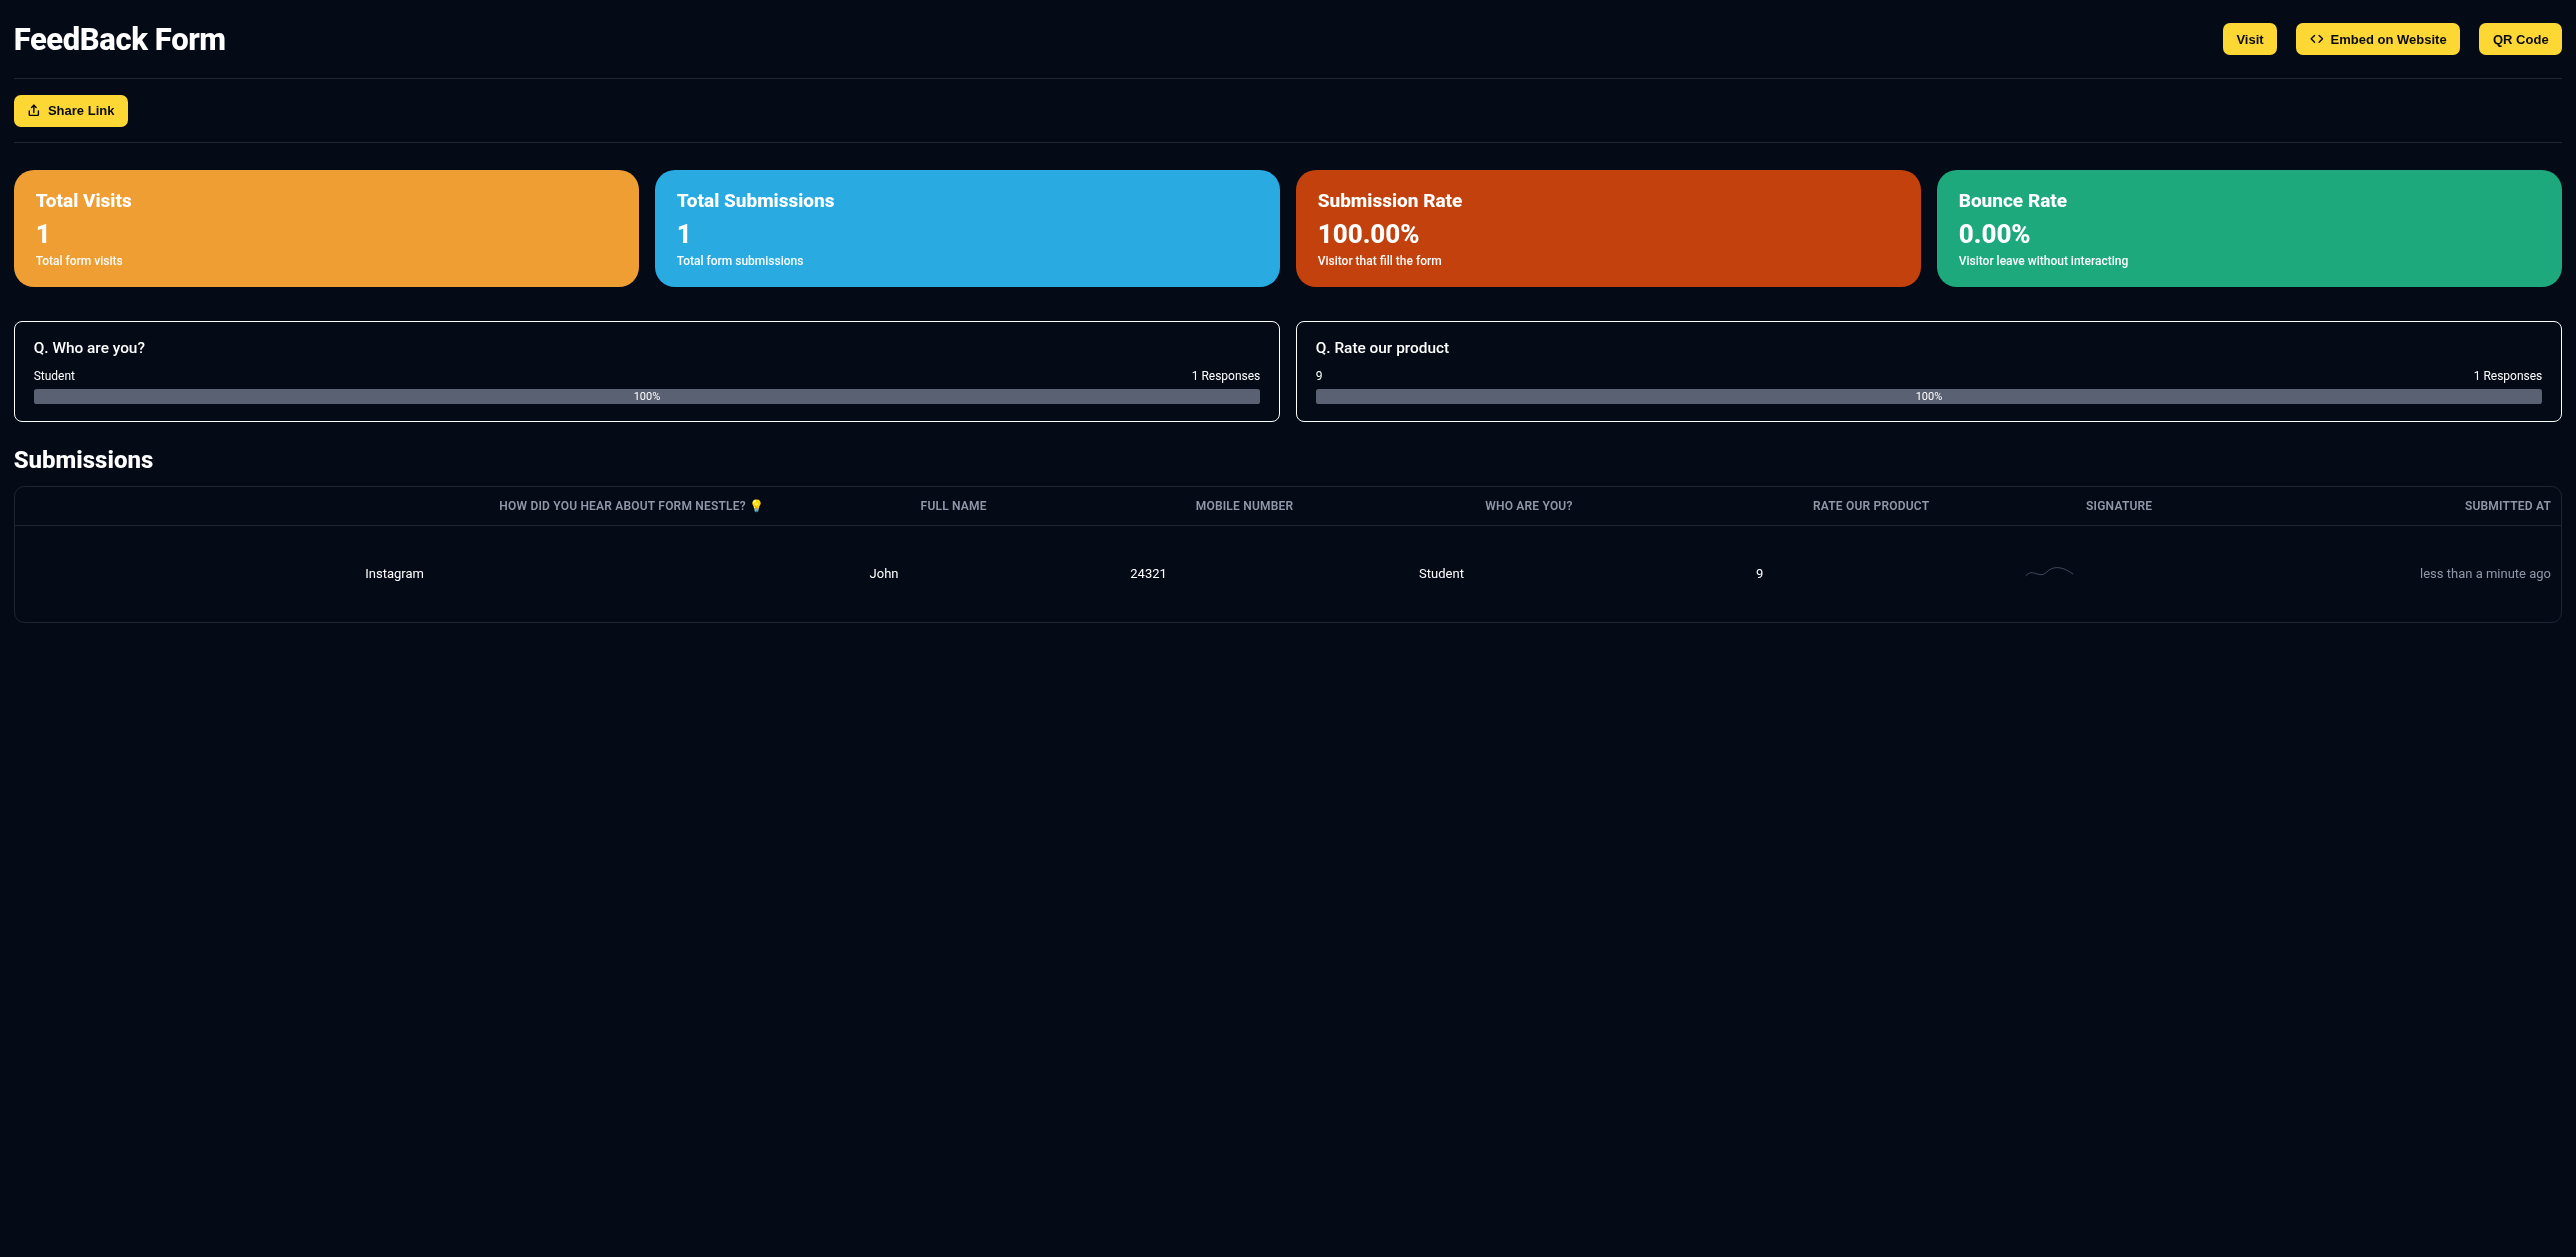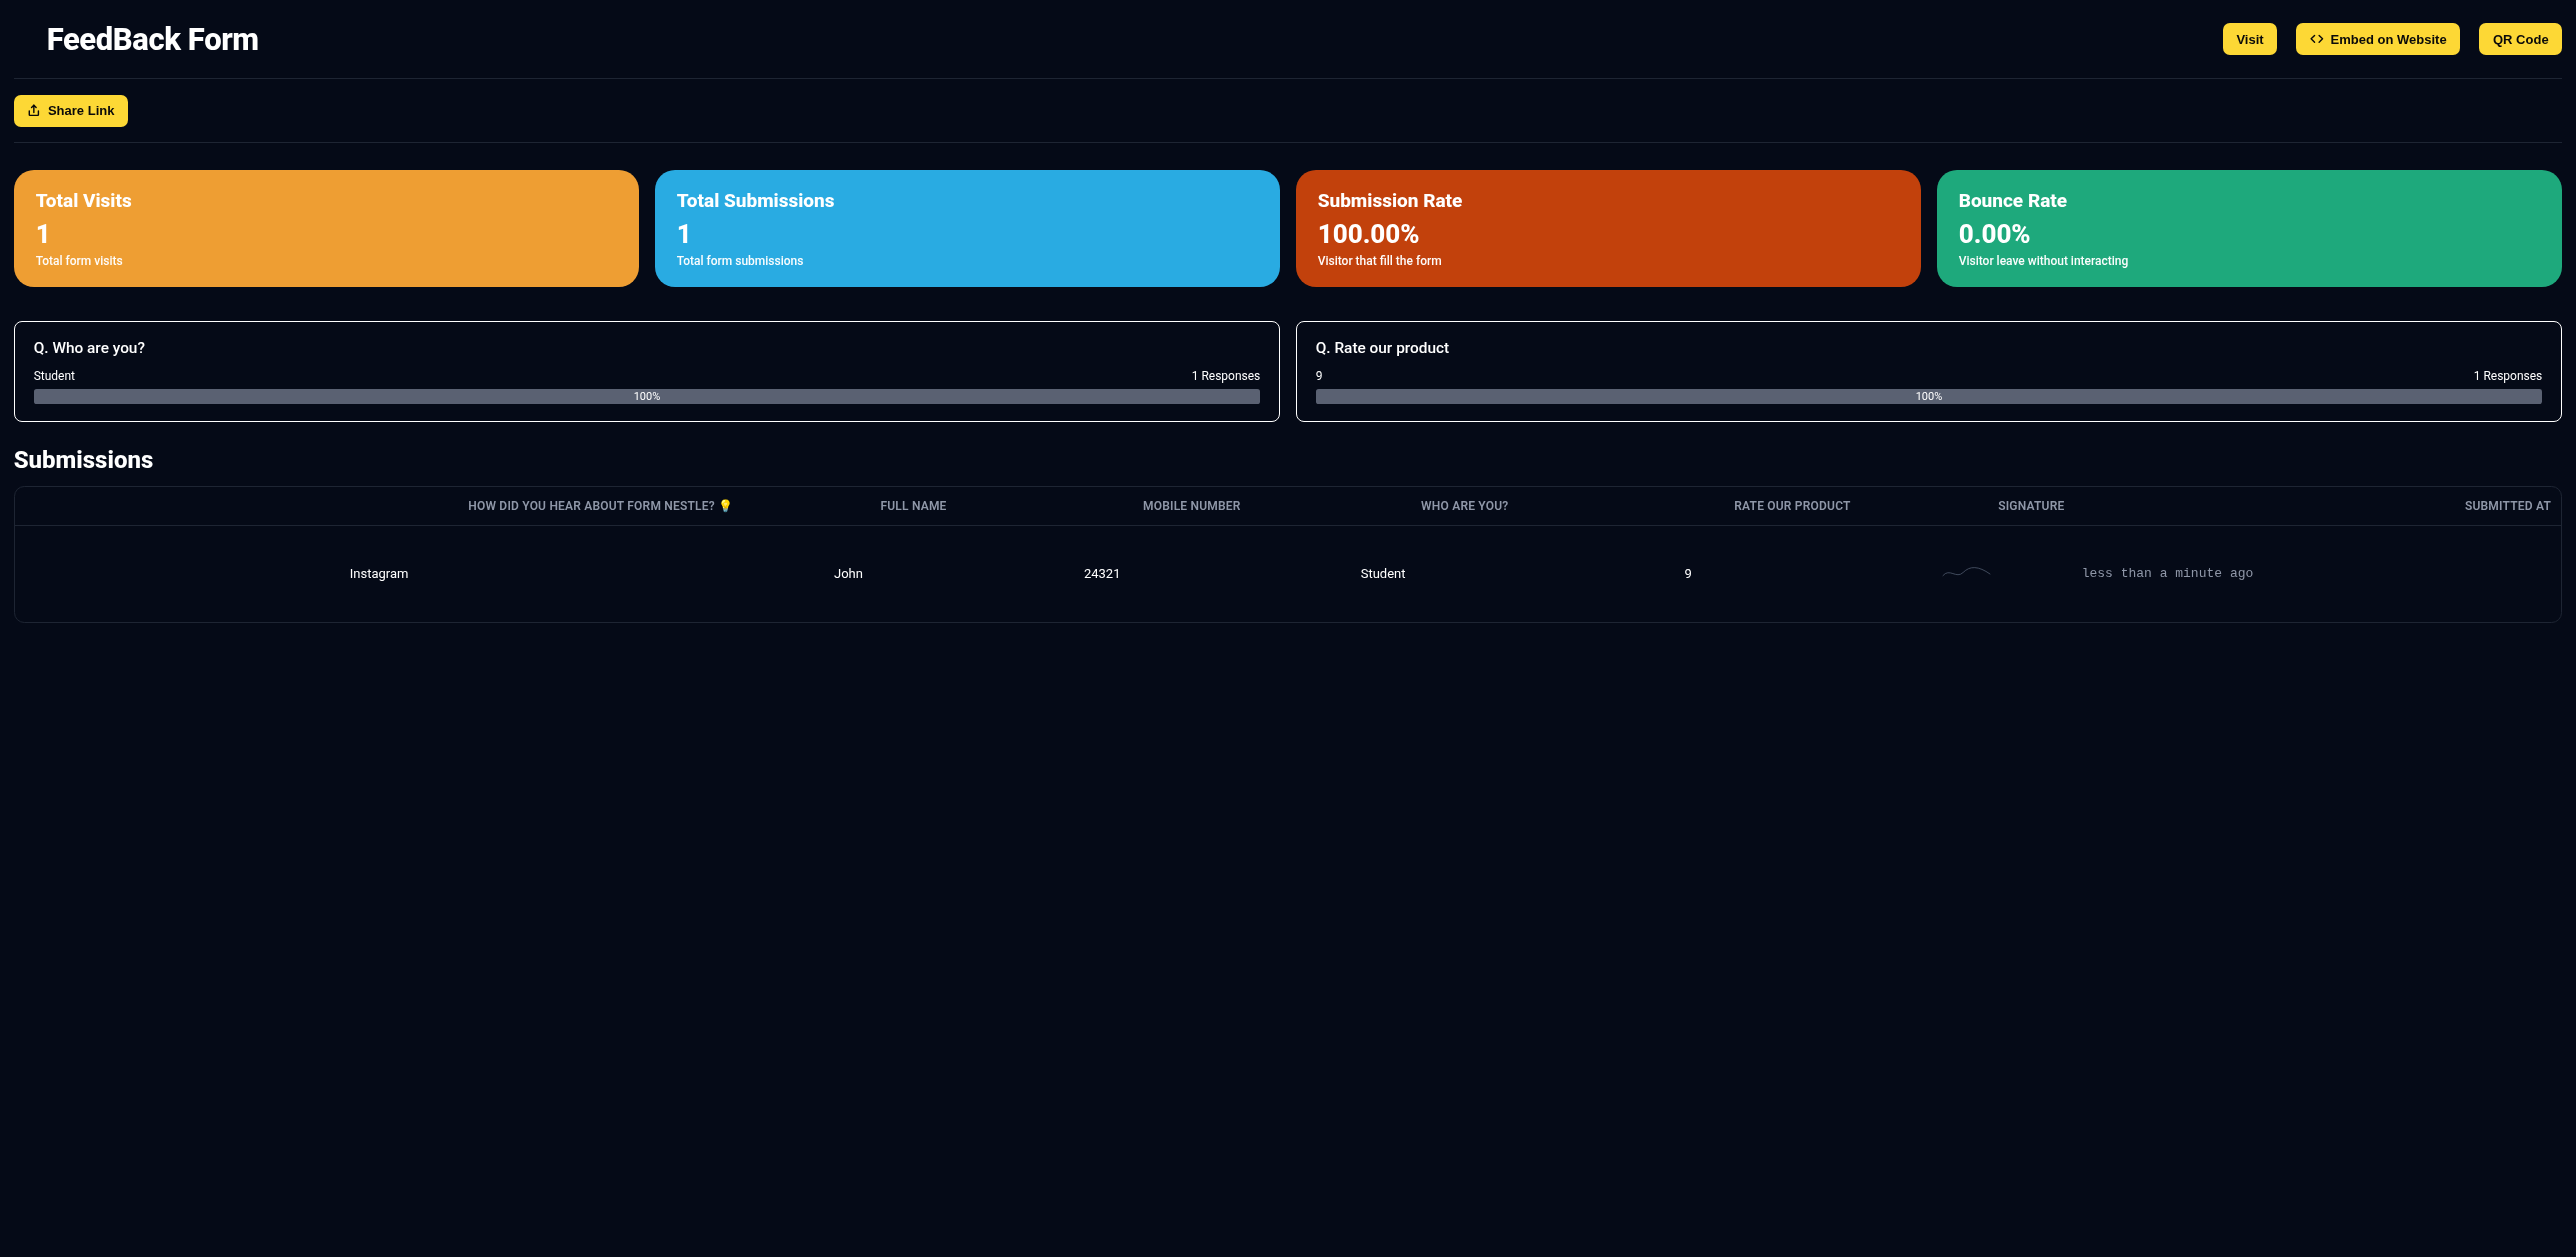--- a/index.html
+++ b/index.html
@@ -13,21 +13,20 @@
   .header-row {
     display: flex;
     align-items: center;
     justify-content: space-between;
     padding: 6.9px 0 20.6px 0;
   }
   .page-title {
     font-size: 31px;
     font-weight: 800;
     letter-spacing: -0.4px;
-    margin-left: 33px;
   }
   .header-buttons {
     display: flex;
     gap: 19px;
   }
   .btn {
     background: #fdd835;
     color: #0a0a0a;
     border: none;
     border-radius: 6.9px;
@@ -138,21 +137,21 @@
   thead th:first-child { padding-left: 10.3px; }
   thead th:last-child { text-align: right; padding-right: 10.3px; }
   tbody td {
     padding: 38px 8.6px;
     font-size: 13px;
     color: #ffffff;
     vertical-align: middle;
     text-align: center;
   }
   tbody td:first-child { padding-left: 10.3px; }
-  tbody td:last-child { text-align: left; color: #8f97a8; padding-right: 10.3px; font-family: Liberation Mono, monospace; }
+  tbody td:last-child { text-align: right; color: #8f97a8; padding-right: 10.3px; }
   .sig-cell svg { display:inline-block; }
   .icon-svg { width:13.7px; height:13.7px; flex-shrink:0; }
 </style>
 </head>
 <body>
 
 <div class="header-row">
   <h1 class="page-title">FeedBack Form</h1>
   <div class="header-buttons">
     <button class="btn">

